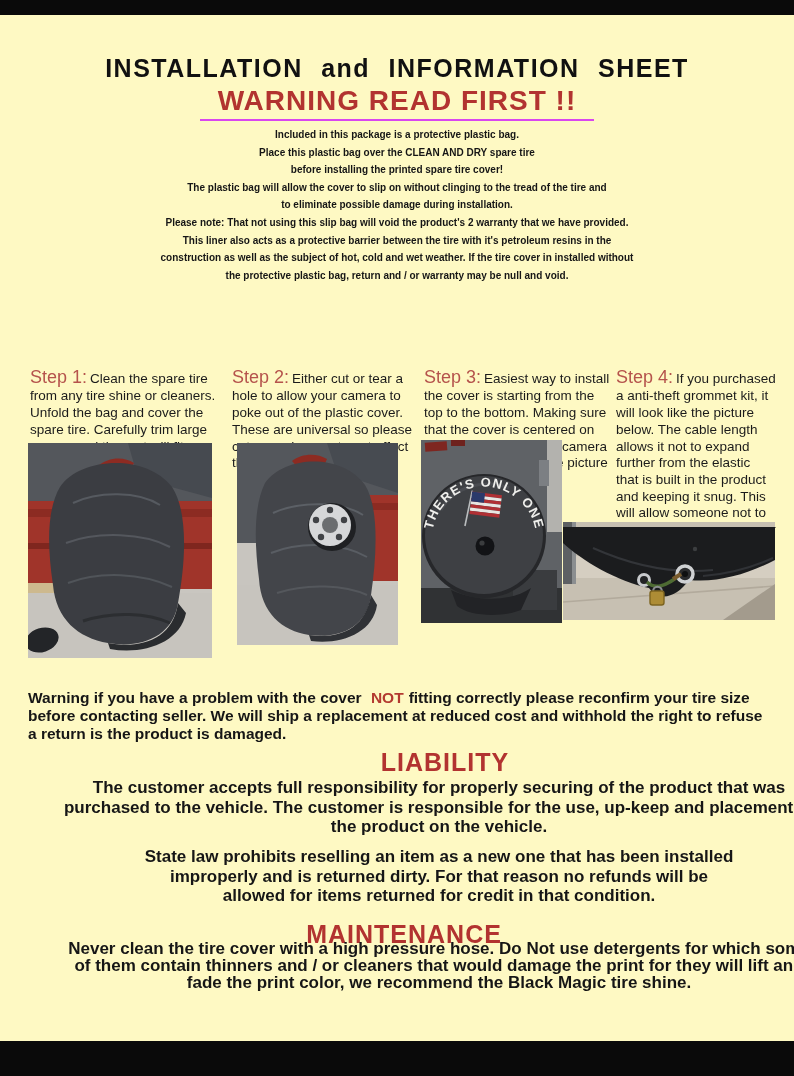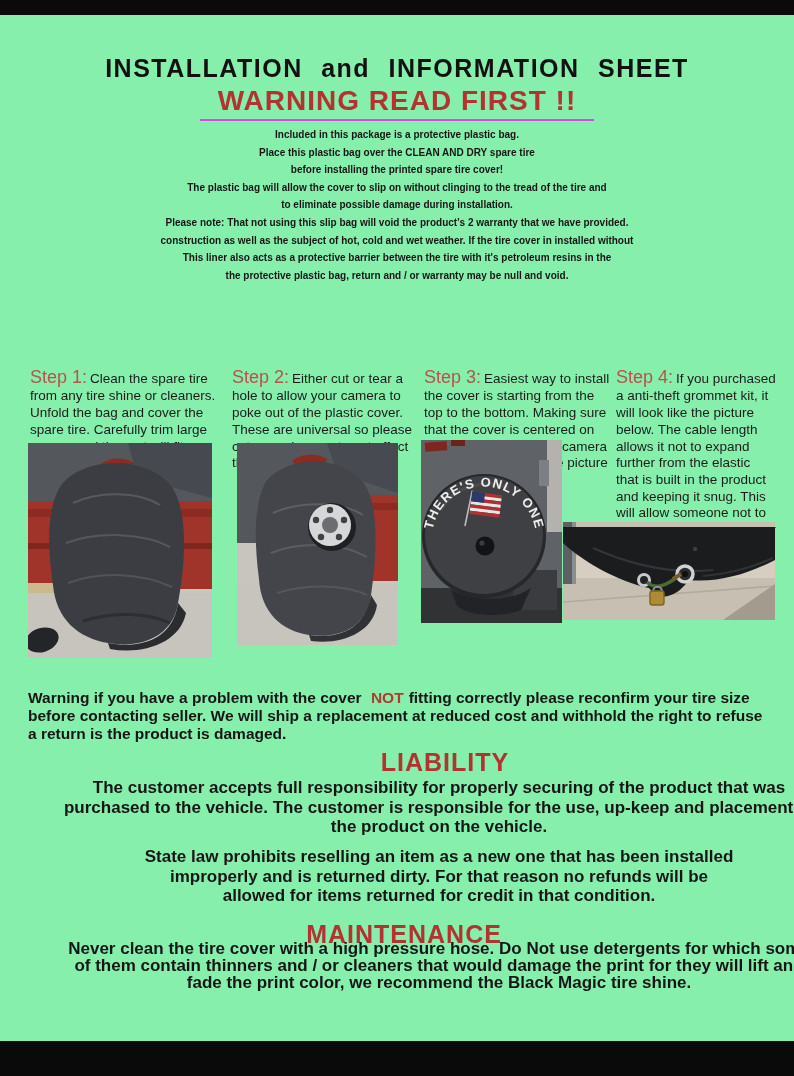--- a/index.html
+++ b/index.html
@@ -1,18 +1,18 @@
 <!DOCTYPE html>
 <html><head>
 <meta charset="utf-8">
 <style>
   html,body{margin:0;padding:0;background:#222;}
   .sheet{
     position:relative;width:794px;height:1076px;margin:0 auto;
-    background:#86efac;overflow:hidden;
+    background:#fef9c3;overflow:hidden;
     font-family:"Liberation Sans",sans-serif;color:#151515;
   }
   .bar{position:absolute;left:0;width:794px;background:#0a0a0a;}
   .bar.top{top:0;height:15px;}
   .bar.bottom{top:1041px;height:35px;}
 
   .doc-title{
     position:absolute;top:54px;left:0;width:794px;text-align:center;
     font-size:25px;font-weight:bold;letter-spacing:1.5px;word-spacing:10px;color:#111;
     white-space:nowrap;
@@ -78,22 +78,22 @@
     <span class="warn-head">WARNING READ FIRST !!</span>
   </div>
 
   <div class="intro">
     <div>Included in this package is a protective plastic bag.</div>
     <div>Place this plastic bag over the CLEAN AND DRY spare tire</div>
     <div>before installing the printed spare tire cover!</div>
     <div>The plastic bag will allow the cover to slip on without clinging to the tread of the tire and</div>
     <div>to eliminate possible damage during installation.</div>
     <div>Please note: That not using this slip bag will void the product's 2 warranty that we have provided.</div>
+    <div>This liner also acts as a protective barrier between the tire with it's petroleum resins in the</div>
     <div>construction as well as the subject of hot, cold and wet weather.  If the tire cover in installed without</div>
-    <div>This liner also acts as a protective barrier between the tire with it's petroleum resins in the</div>
     <div>the protective plastic bag, return and / or warranty may be null and void.</div>
   </div>
 
   <div class="steps">
     <div class="step step1">
       <span class="lbl">Step 1:</span><span>Clean the spare tire from any tire shine or cleaners. Unfold the bag and cover the spare tire. Carefully trim large excess and the rest will fit within the cover.</span>
     </div>
     <div class="step step2">
       <span class="lbl">Step 2:</span><span>Either cut or tear a hole to allow your camera to poke out of the plastic cover. These are universal so please cut enough away to not effect the camera viewing area.</span>
     </div>

